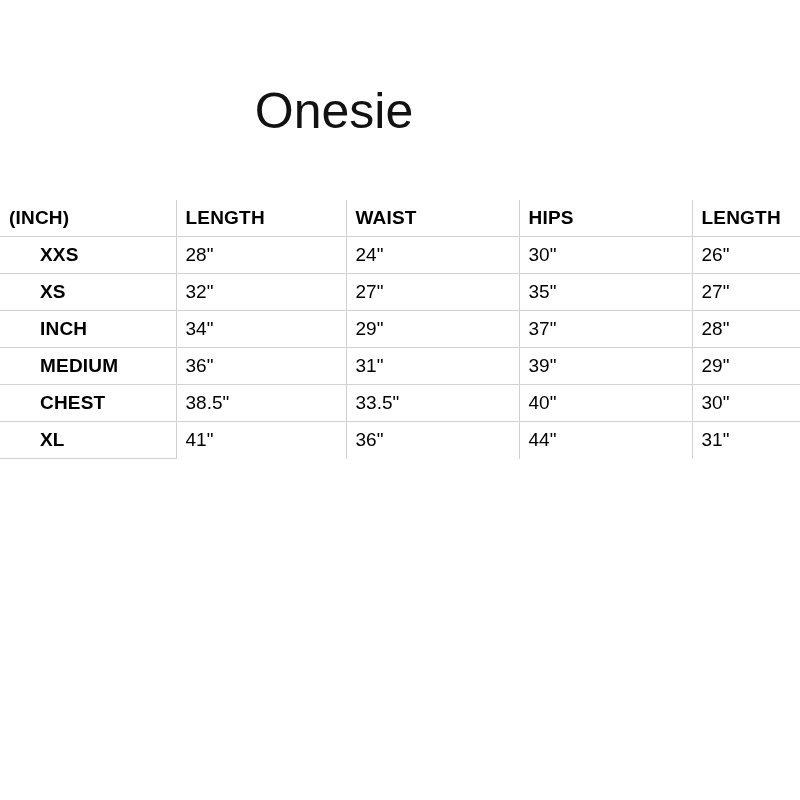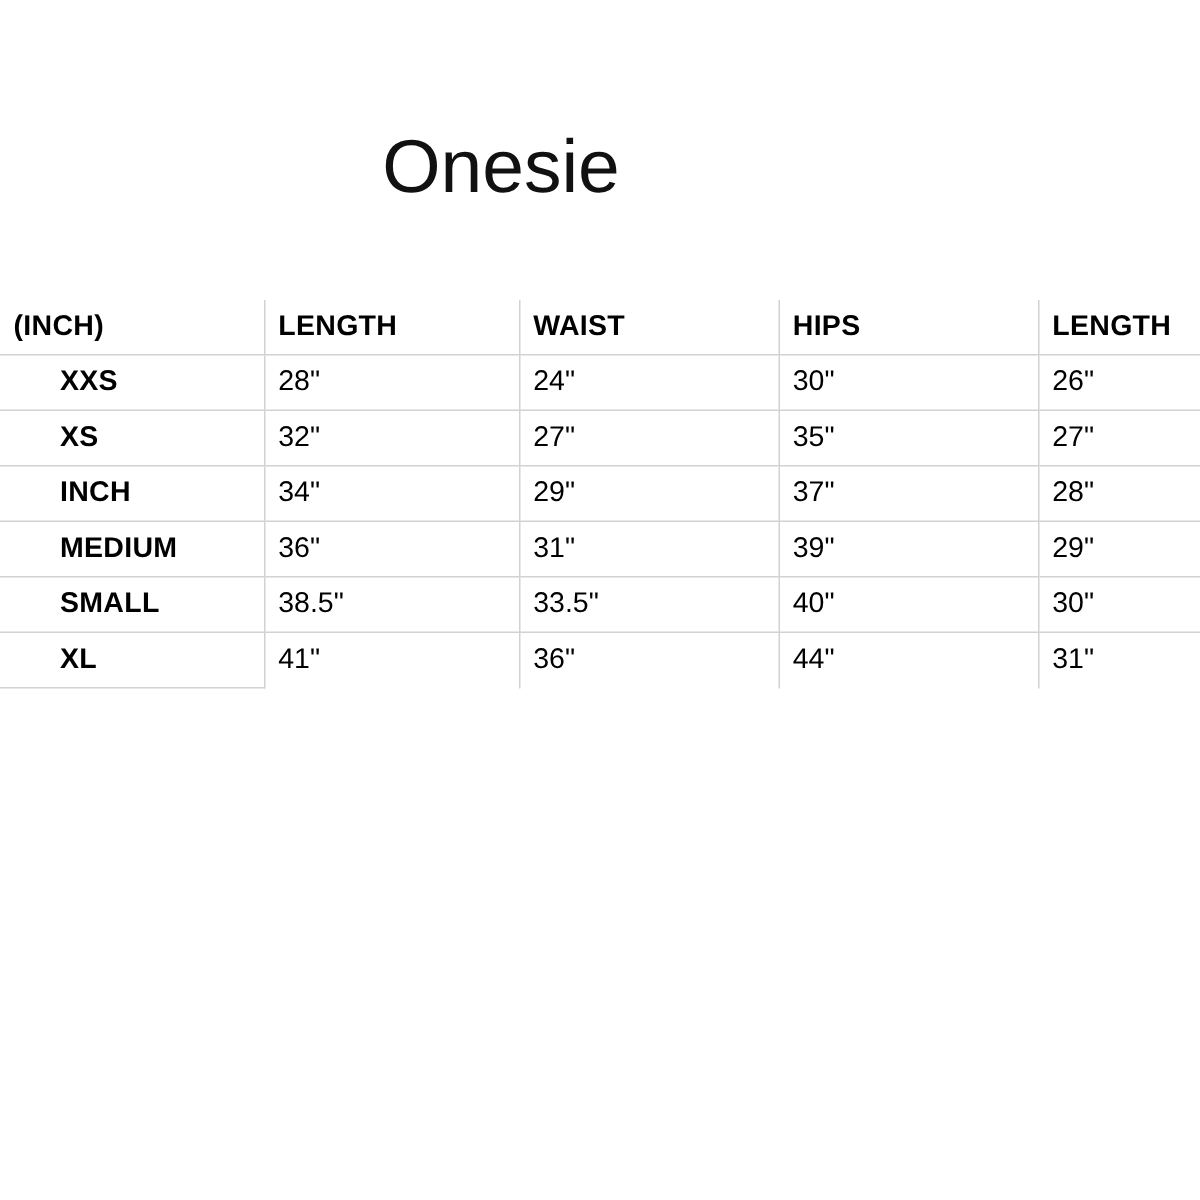--- a/index.html
+++ b/index.html
@@ -150,21 +150,21 @@
 
         <tr>
           <th class="row-label">MEDIUM</th>
           <td class="value">36"</td>
           <td class="value">31"</td>
           <td class="value">39"</td>
           <td class="value">29"</td>
         </tr>
 
         <tr>
-          <th class="row-label">SMALL</th>
+          <th class="row-label">CHEST</th>
           <td class="value">38.5"</td>
           <td class="value">33.5"</td>
           <td class="value">40"</td>
           <td class="value">30"</td>
         </tr>
 
         <tr>
           <th class="row-label">XL</th>
           <td class="value">41"</td>
           <td class="value">36"</td>

